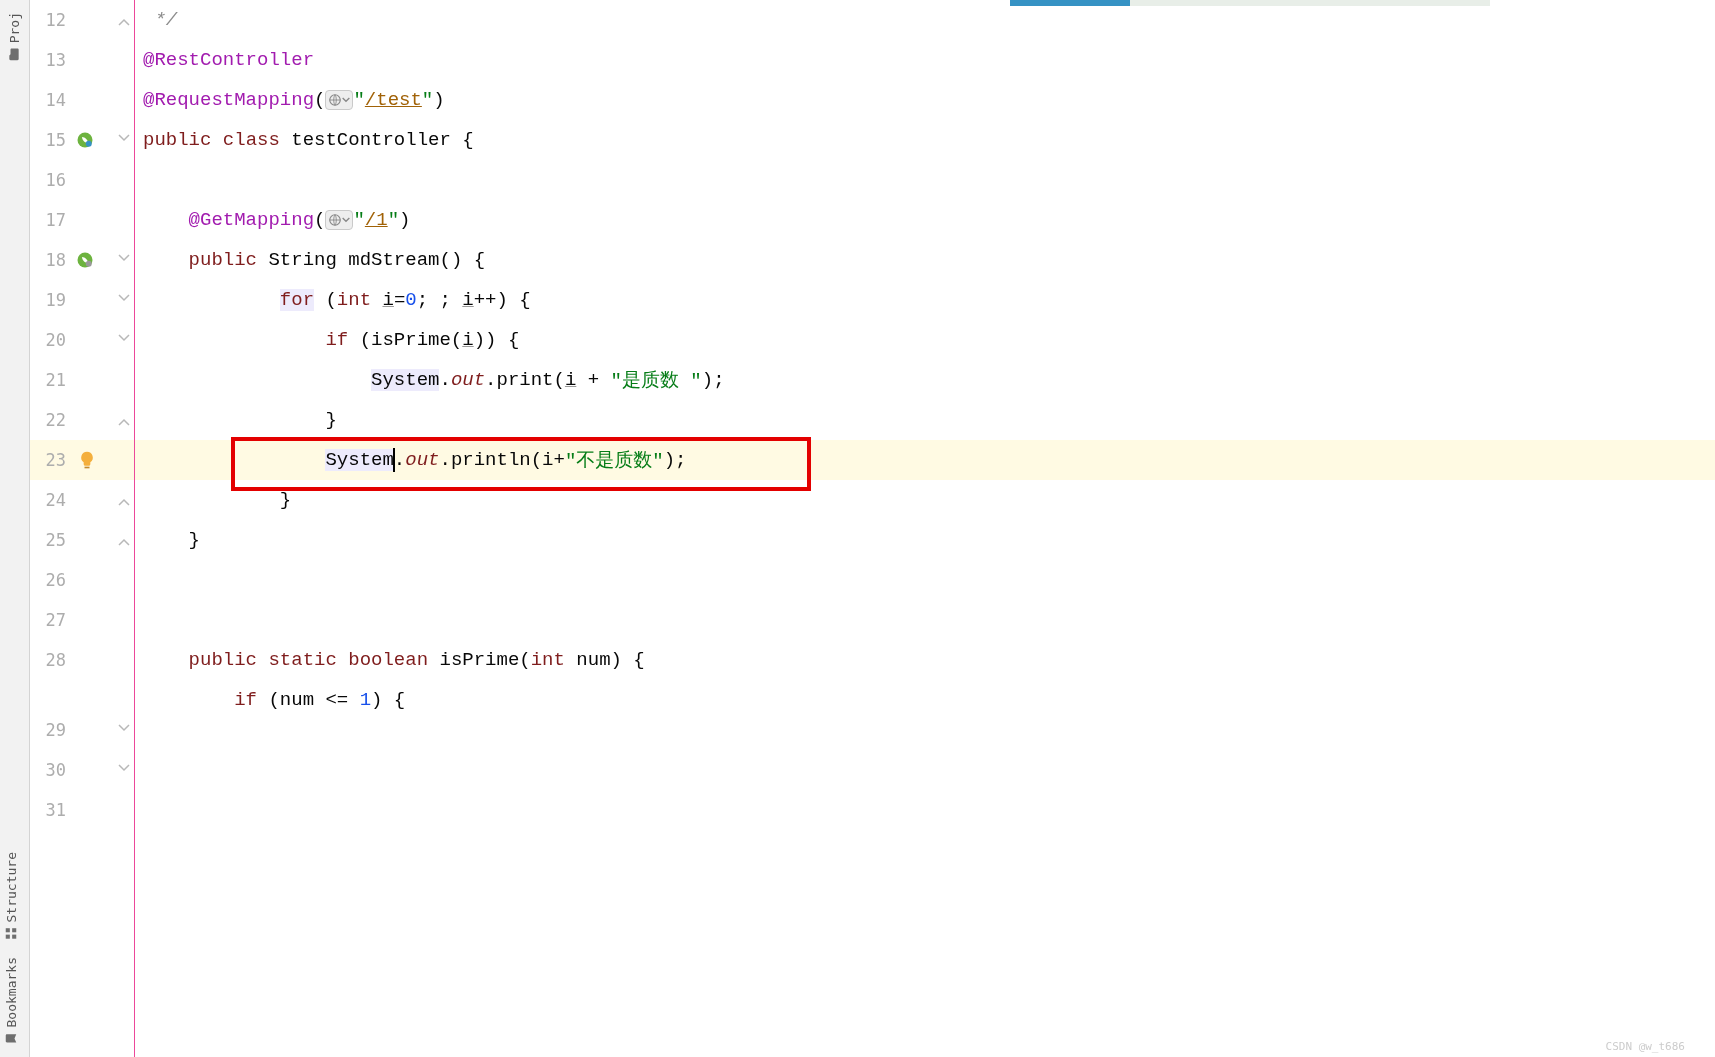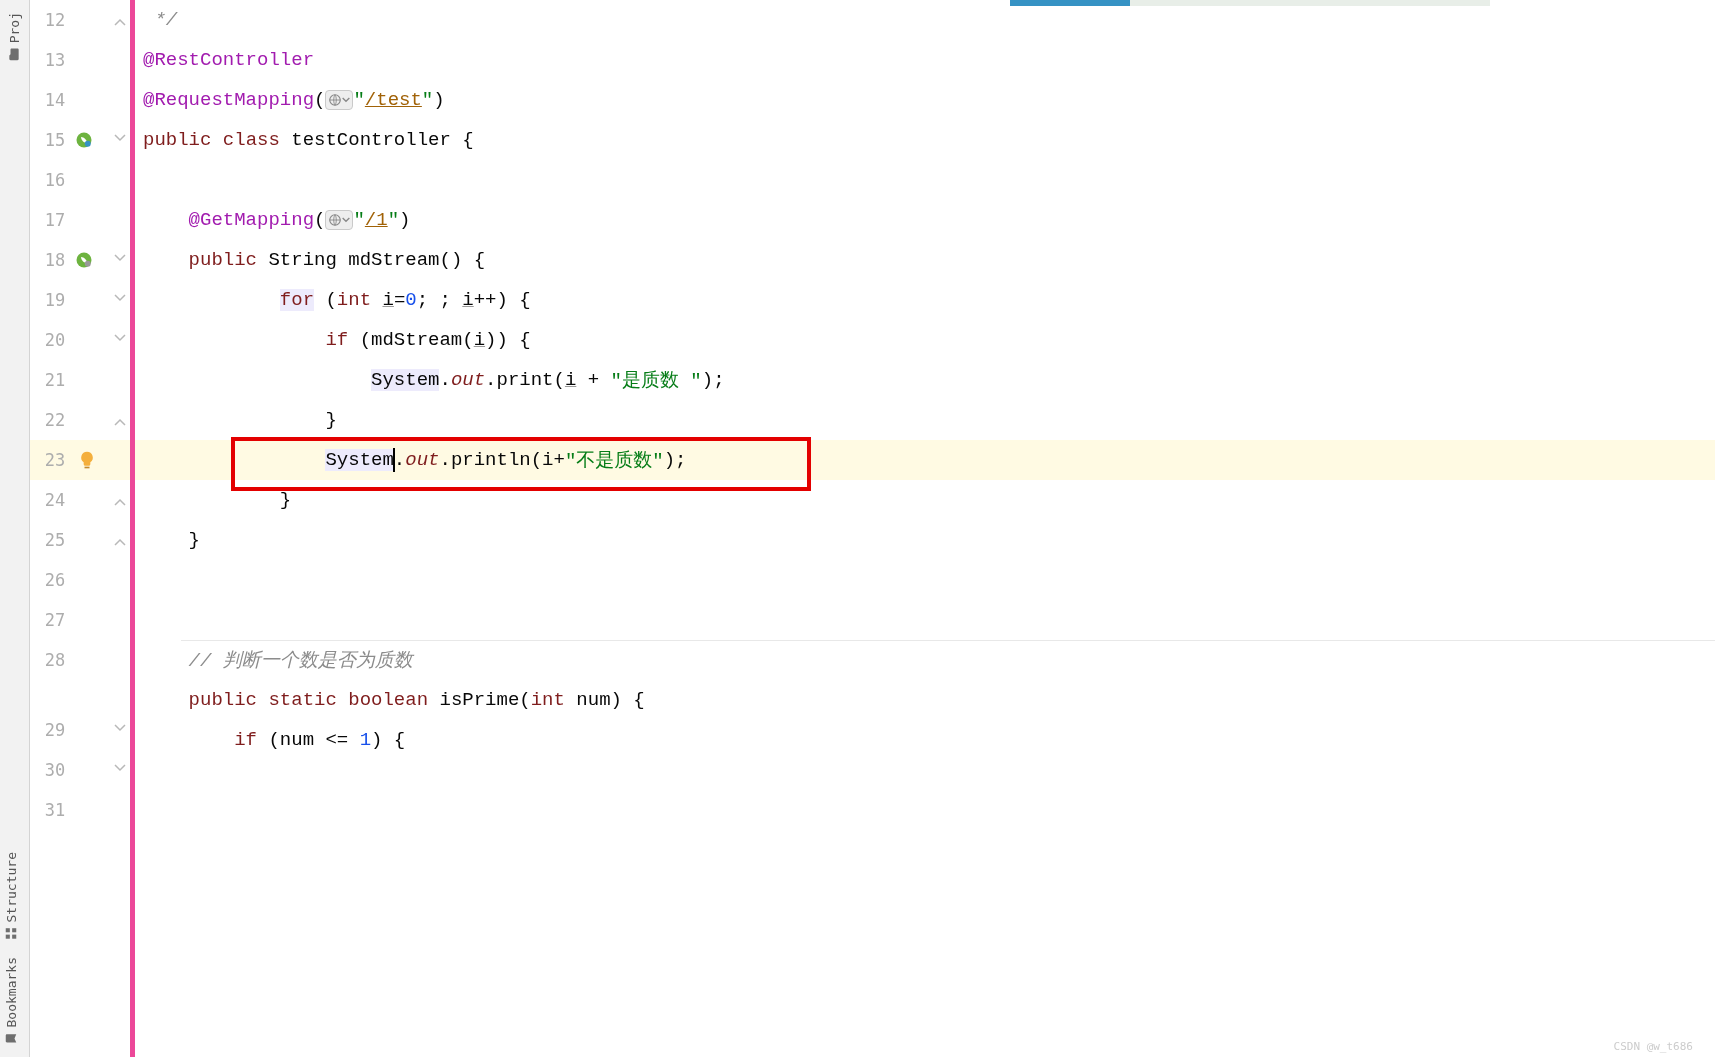--- a/index.html
+++ b/index.html
@@ -30,21 +30,21 @@
       padding: 8px 4px;
       cursor: pointer;
       display: flex;
       align-items: center;
       gap: 4px;
     }
     .side-tab svg { transform: rotate(90deg); }
     .gutter {
       width: 105px;
       background: #ffffff;
-      border-right: 5px solid #ec4899;
+      border-right: 1px solid #ec4899;
       position: relative;
     }
     .line-row {
       height: 40px;
       display: flex;
       align-items: center;
       position: relative;
     }
     .ln {
       width: 42px;
@@ -141,21 +141,21 @@
       align-items: center;
       background: #eeeeee;
       border: 1px solid #cacaca;
       border-radius: 4px;
       padding: 0 2px;
       height: 20px;
       vertical-align: middle;
     }
     .watermark {
       position: absolute;
-      right: 22px;
+      right: 30px;
       bottom: 4px;
       font-size: 11px;
       color: #cccccc;
     }
     .method-sep {
       position: absolute;
       left: 46px;
       right: 0;
       border-top: 1px solid #e8e8e8;
     }
@@ -367,45 +367,41 @@
           <circle cx="12" cy="12" r="9" fill="none" stroke="#888" stroke-width="2"></circle>
           <path d="M3 12h18M12 3c3 3 3 15 0 18M12 3c-3 3-3 15 0 18" fill="none" stroke="#888" stroke-width="1.5"></path>
         </svg><svg width="8" height="8" viewBox="0 0 12 12">
           <path d="M1 3 L6 8 L11 3" fill="none" stroke="#888" stroke-width="2"></path>
         </svg></span><span class="str"><span>"</span><span class="link">/1</span><span>"</span></span><span class="plain">)</span></div>
 
   <div class="code-line"><span>    </span><span class="kw">public </span><span class="plain">String </span><span class="plain">mdStream</span><span class="plain">() {</span></div>
 
   <div class="code-line"><span>            </span><span class="kw hl-for">for</span><span class="plain"> (</span><span class="kw">int </span><span class="plain underlined">i</span><span class="plain">=</span><span class="num">0</span><span class="plain">; ; </span><span class="plain underlined">i</span><span class="plain">++) {</span></div>
 
-  <div class="code-line"><span>                </span><span class="kw">if </span><span class="plain">(mdStream(</span><span class="plain underlined">i</span><span class="plain">)) {</span></div>
+  <div class="code-line"><span>                </span><span class="kw">if </span><span class="plain">(isPrime(</span><span class="plain underlined">i</span><span class="plain">)) {</span></div>
 
   <div class="code-line"><span>                    </span><span class="plain hl-sys">System</span><span class="plain">.</span><span class="field" style="font-style:italic">out</span><span class="plain">.print(</span><span class="plain underlined">i</span><span class="plain"> + </span><span class="str">"是质数 "</span><span class="plain">);</span></div>
 
   <div class="code-line"><span>                </span><span class="plain">}</span></div>
 
   <div class="code-line current-line">
     <svg class="bulb" viewBox="0 0 24 24">
         <path fill="#f4af3d" d="M12 2a7 7 0 00-4 12.7V17a2 2 0 002 2h4a2 2 0 002-2v-2.3A7 7 0 0012 2z"></path>
         <rect x="9" y="20" width="6" height="2" fill="#c48a2e"></rect>
       </svg>
     <span>                </span><span class="plain hl-sys">System</span><span class="caret"></span><span class="plain">.</span><span class="field" style="font-style:italic">out</span><span class="plain">.println(i+</span><span class="str">"不是质数"</span><span class="plain">);</span>
   </div>
 
   <div class="code-line"><span>            </span><span class="plain">}</span></div>
 
   <div class="code-line"><span>    </span><span class="plain">}</span></div>
 
   <div class="code-line"></div>
   <div class="code-line"></div>
 
-  <div class="code-line" style="position:relative">
-    <div class="method-sep" style="top:0"></div>
-    <span>    </span><span class="cmt">// 判断一个数是否为质数</span>
-  </div>
 
 
   <div class="code-line"><span>    </span><span class="kw">public </span><span class="kw">static </span><span class="kw">boolean </span><span class="plain">isPrime</span><span class="plain">(</span><span class="kw">int </span><span class="plain">num</span><span class="plain">) {</span></div>
 
   <div class="code-line"><span>        </span><span class="kw">if </span><span class="plain">(num &lt;= </span><span class="num">1</span><span class="plain">) {</span></div>
 
 
   <div class="red-box" style="top:437px; left:96px; width:580px; height:54px;"></div>
 </div>
 

